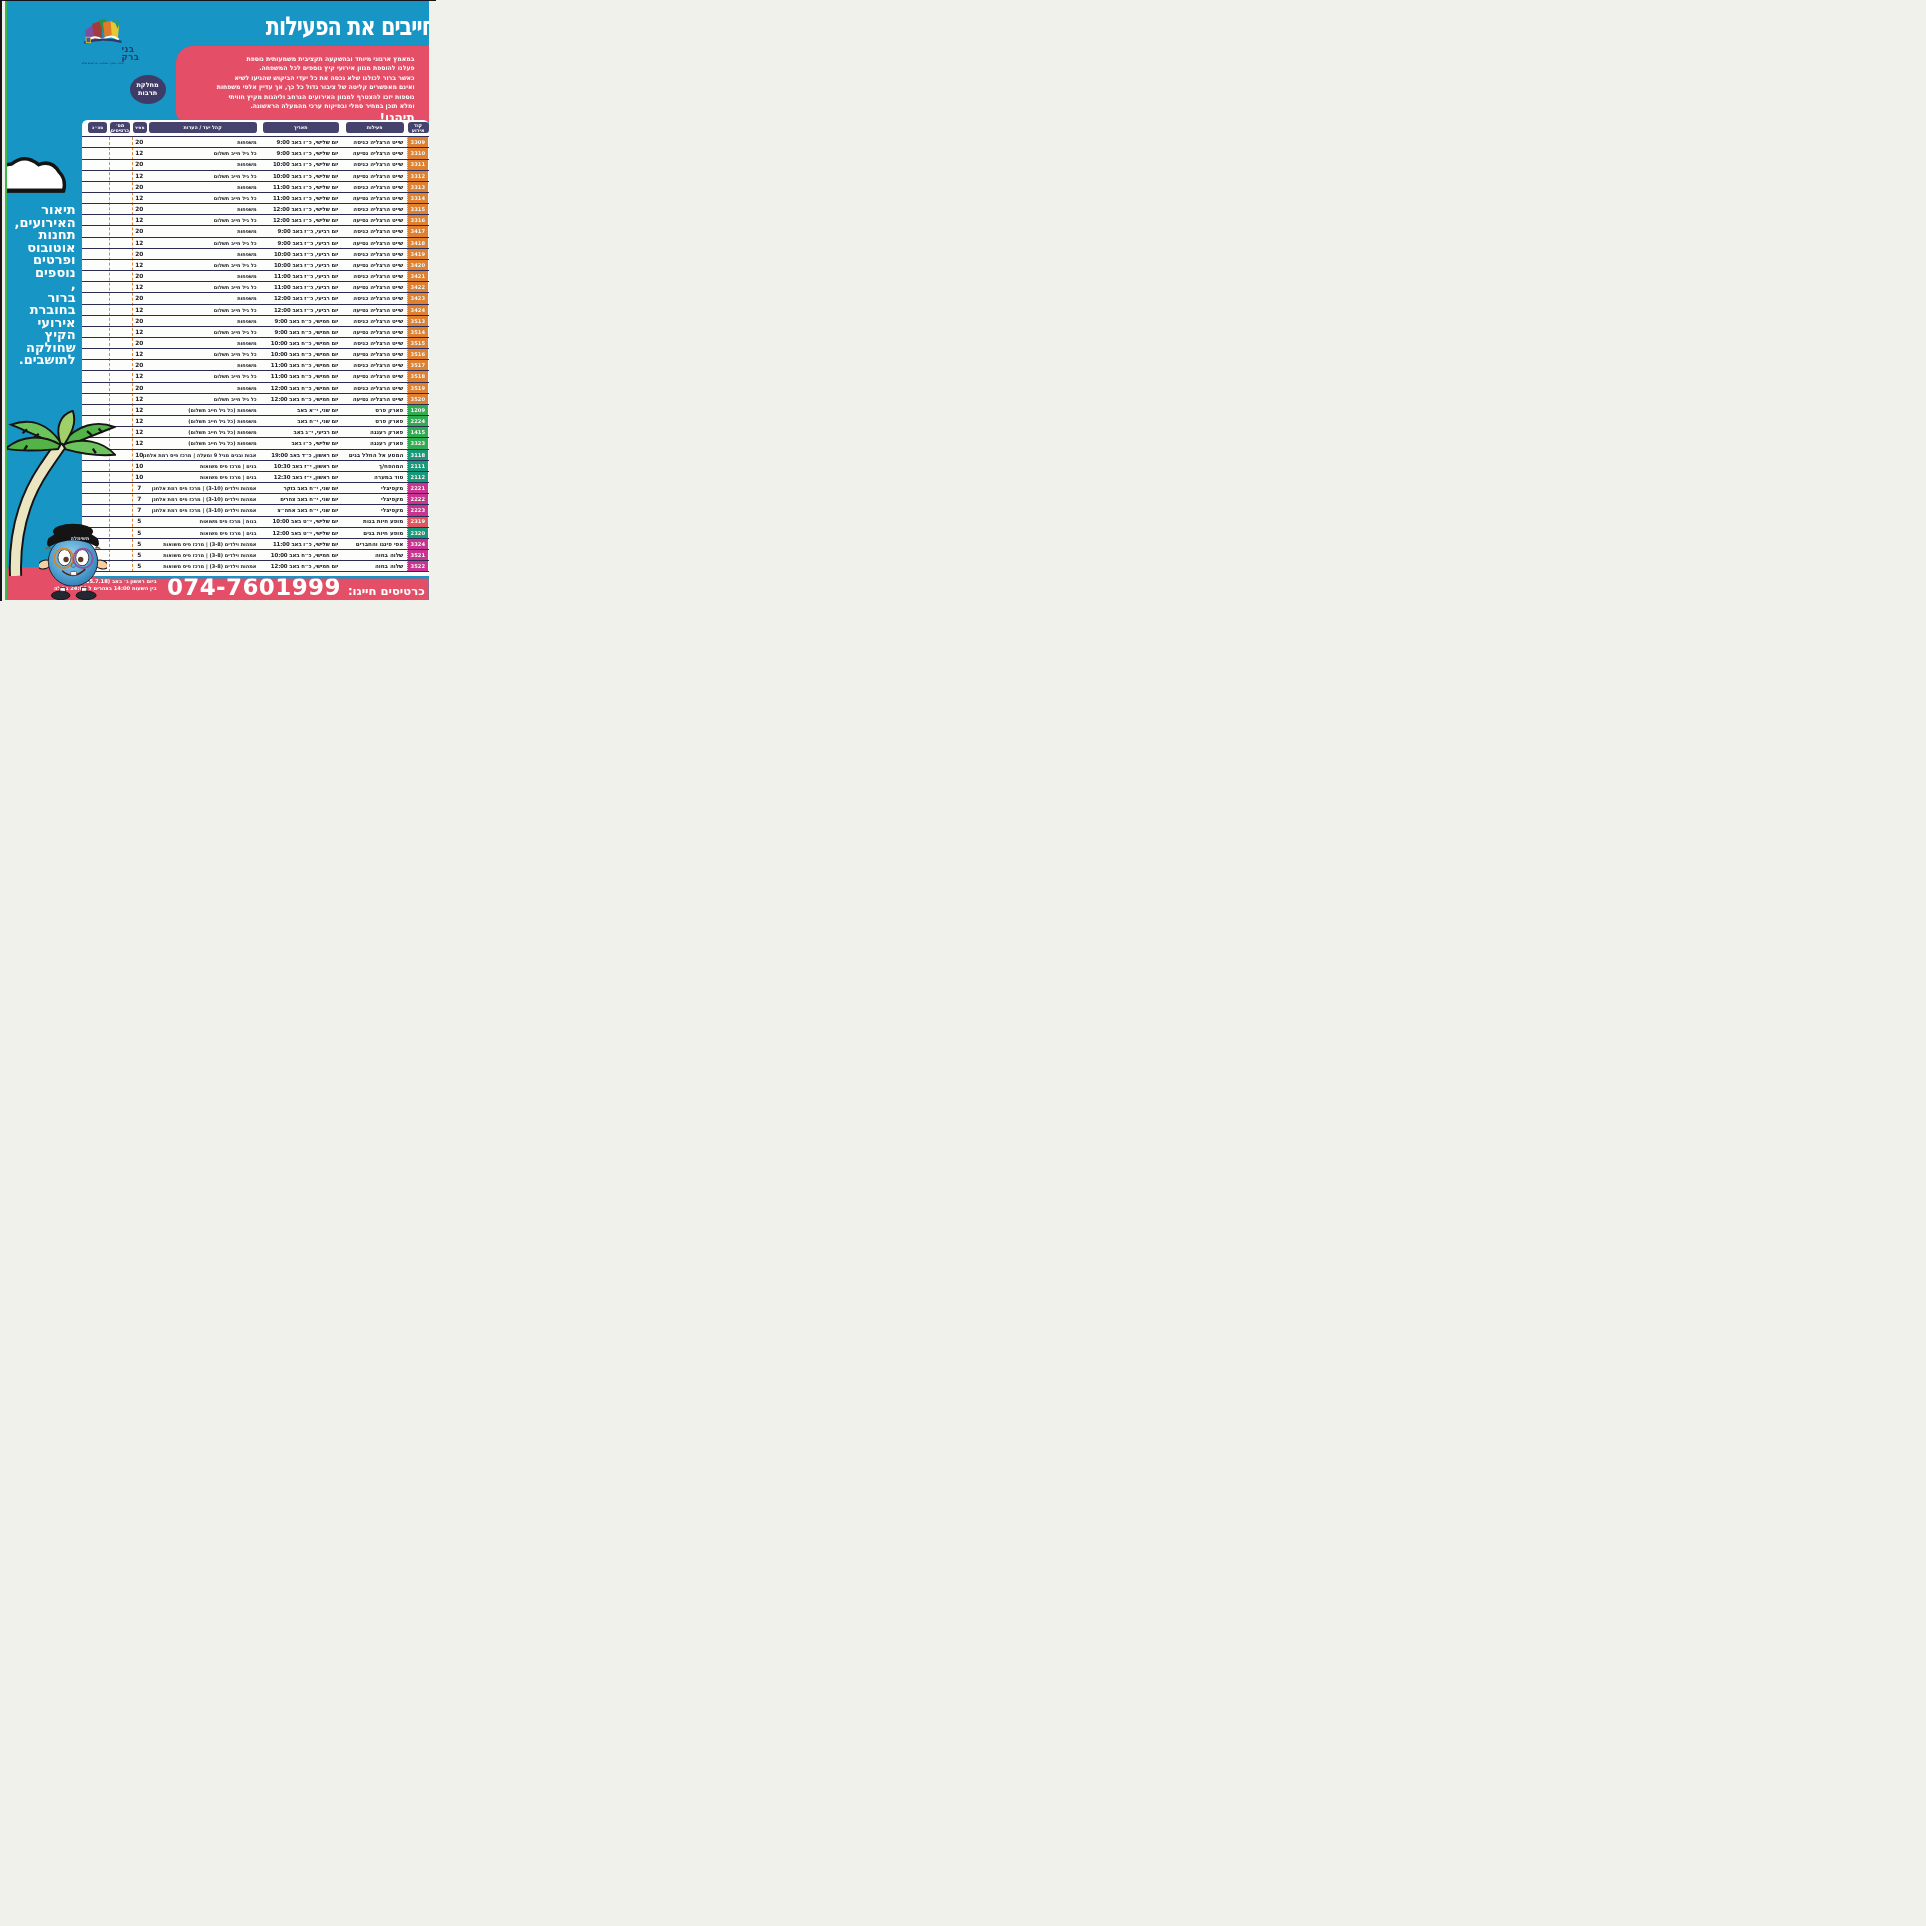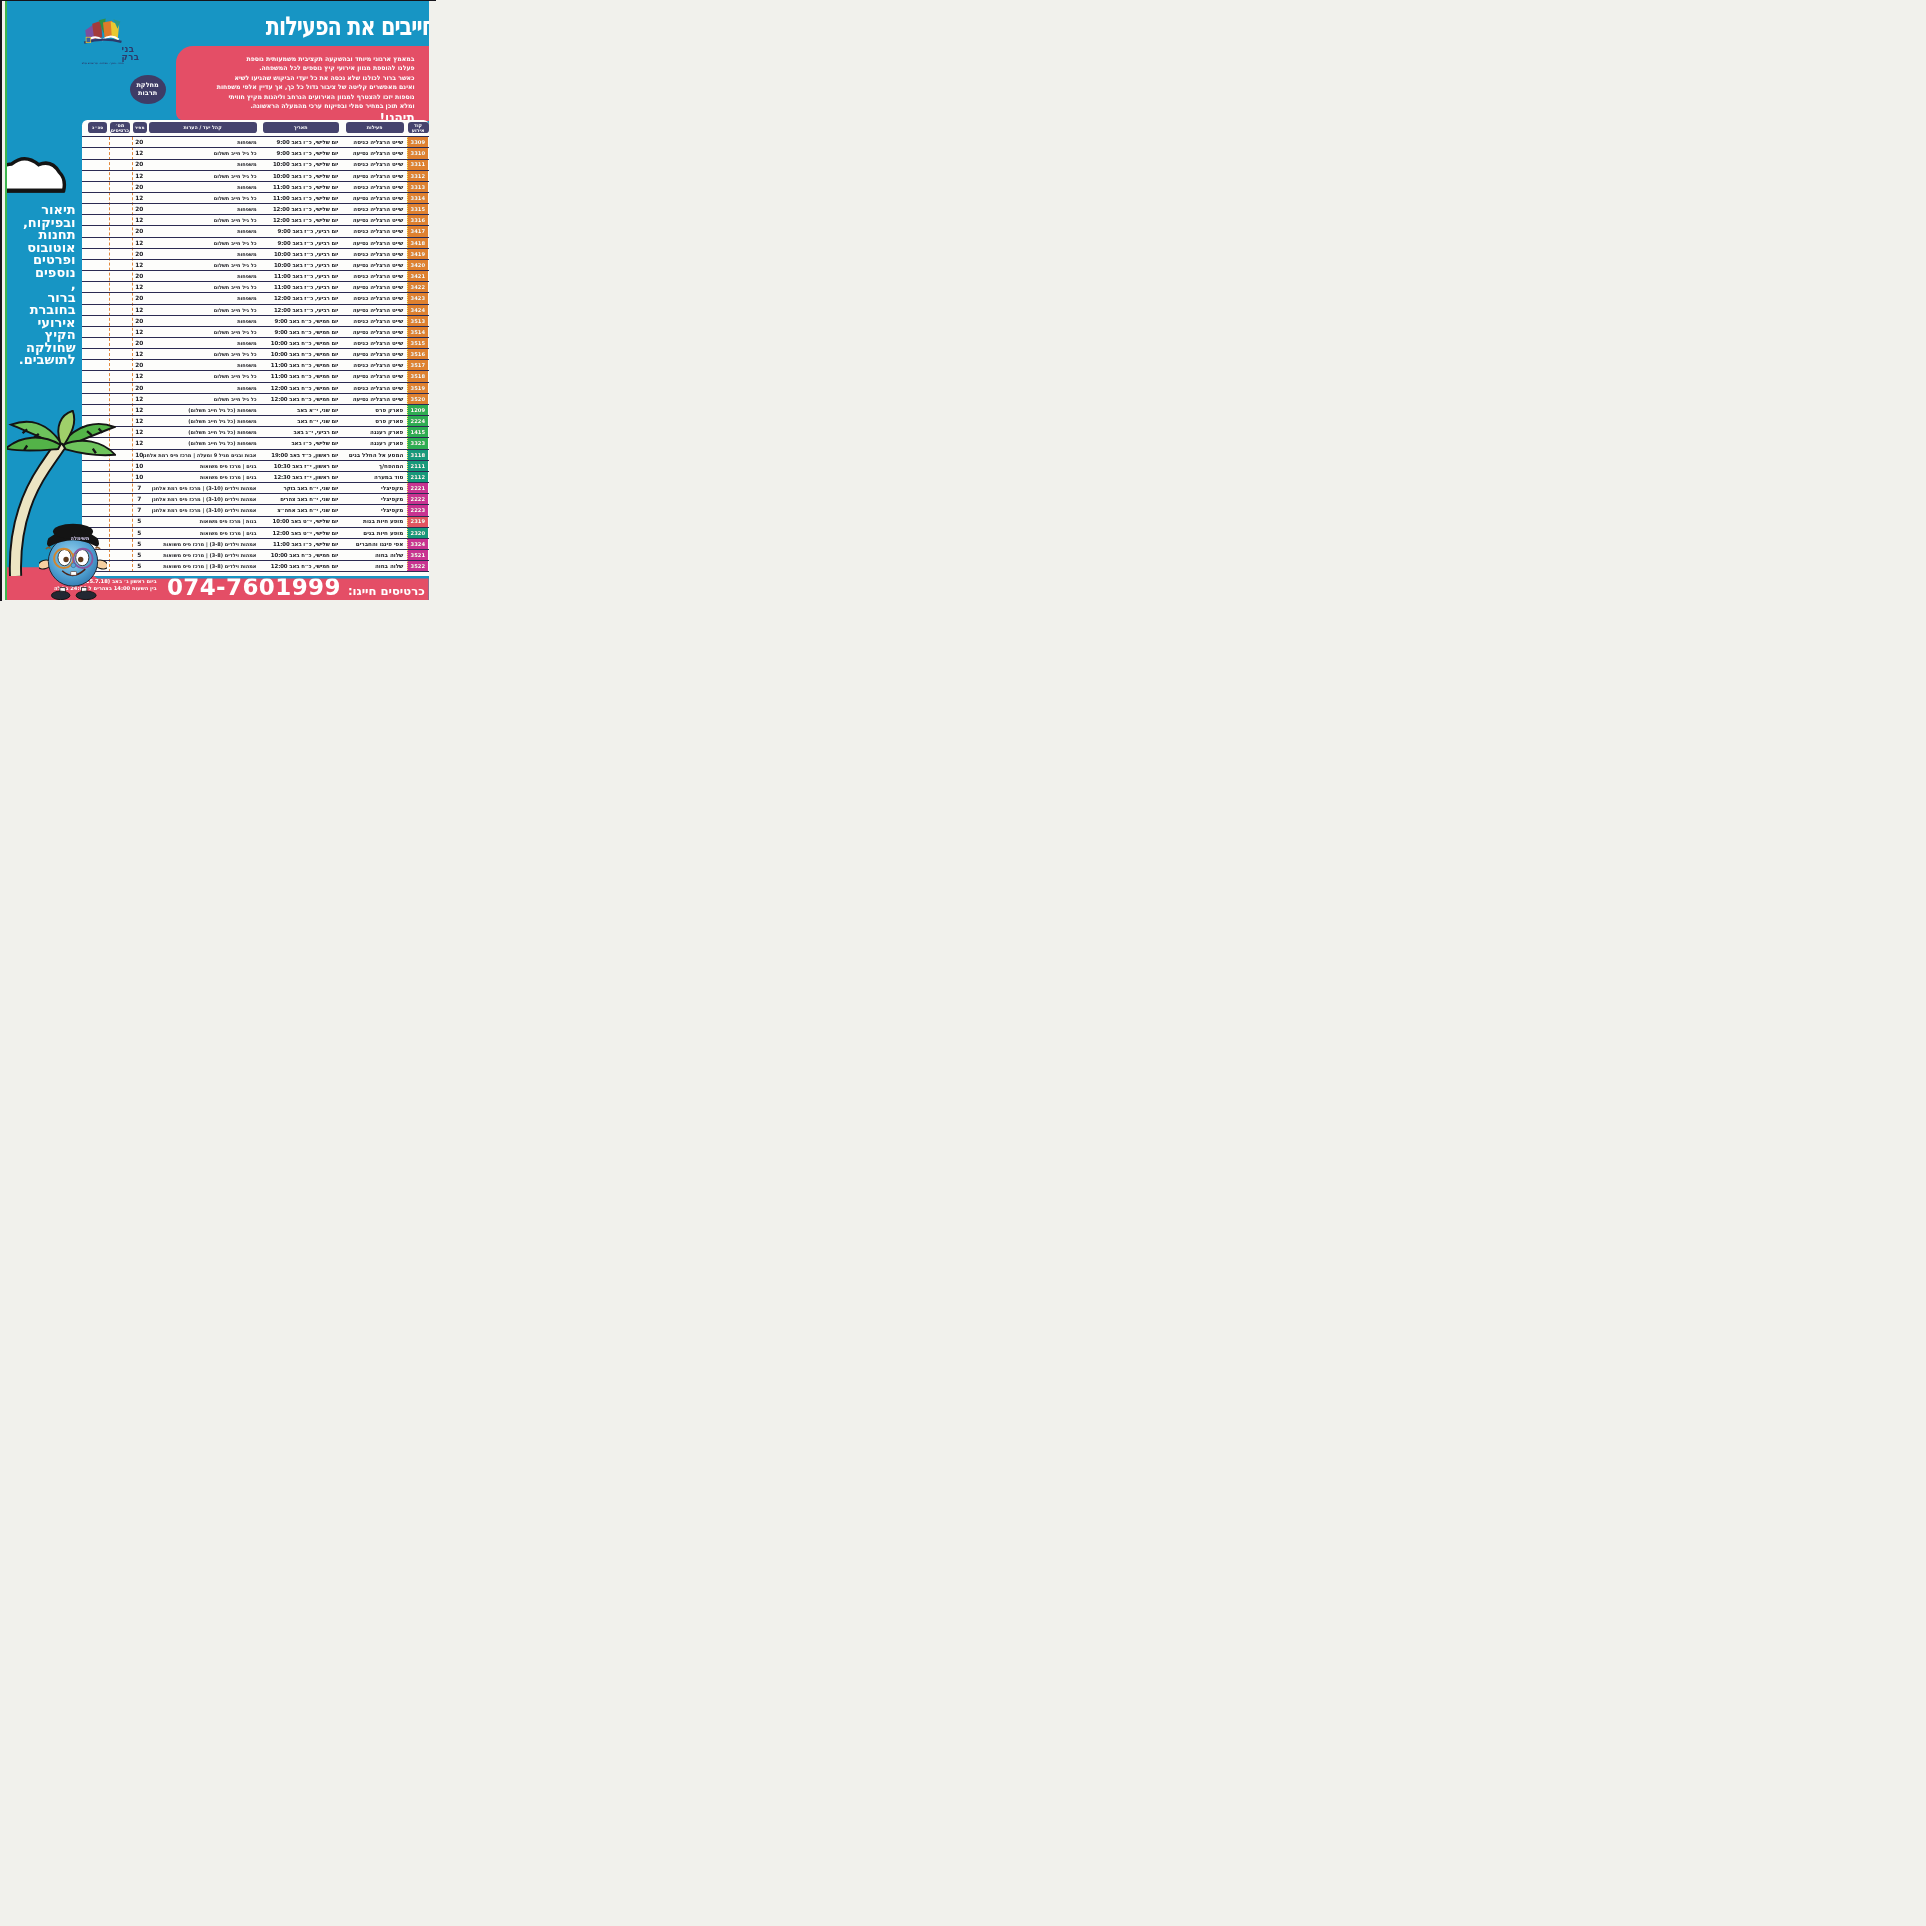--- a/index.html
+++ b/index.html
@@ -133,21 +133,21 @@
     <div class="closing">תיהנו!</div>
   </div>
 
   <svg class="cloud" width="73" height="37" viewBox="0 0 190 95">
     <path d="M-20,90 L-20,58 Q-14,24 28,20 Q62,-8 98,22 Q132,8 152,42 Q170,60 163,90 Z" fill="#ffffff" stroke="#141414" stroke-width="9"></path>
     <rect x="-20" y="84" width="185" height="11" fill="#141414"></rect>
   </svg>
 
   <div class="side-note" id="side-note">
       <div>תיאור</div>
-      <div>ובפיקוח,</div>
+      <div>האירועים,</div>
       <div>תחנות</div>
       <div>אוטובוס</div>
       <div>ופרטים</div>
       <div>נוספים ,</div>
       <div>ברור</div>
       <div>בחוברת</div>
       <div>אירועי</div>
       <div>הקיץ</div>
       <div>שחולקה</div>
       <div>לתושבים.</div>

